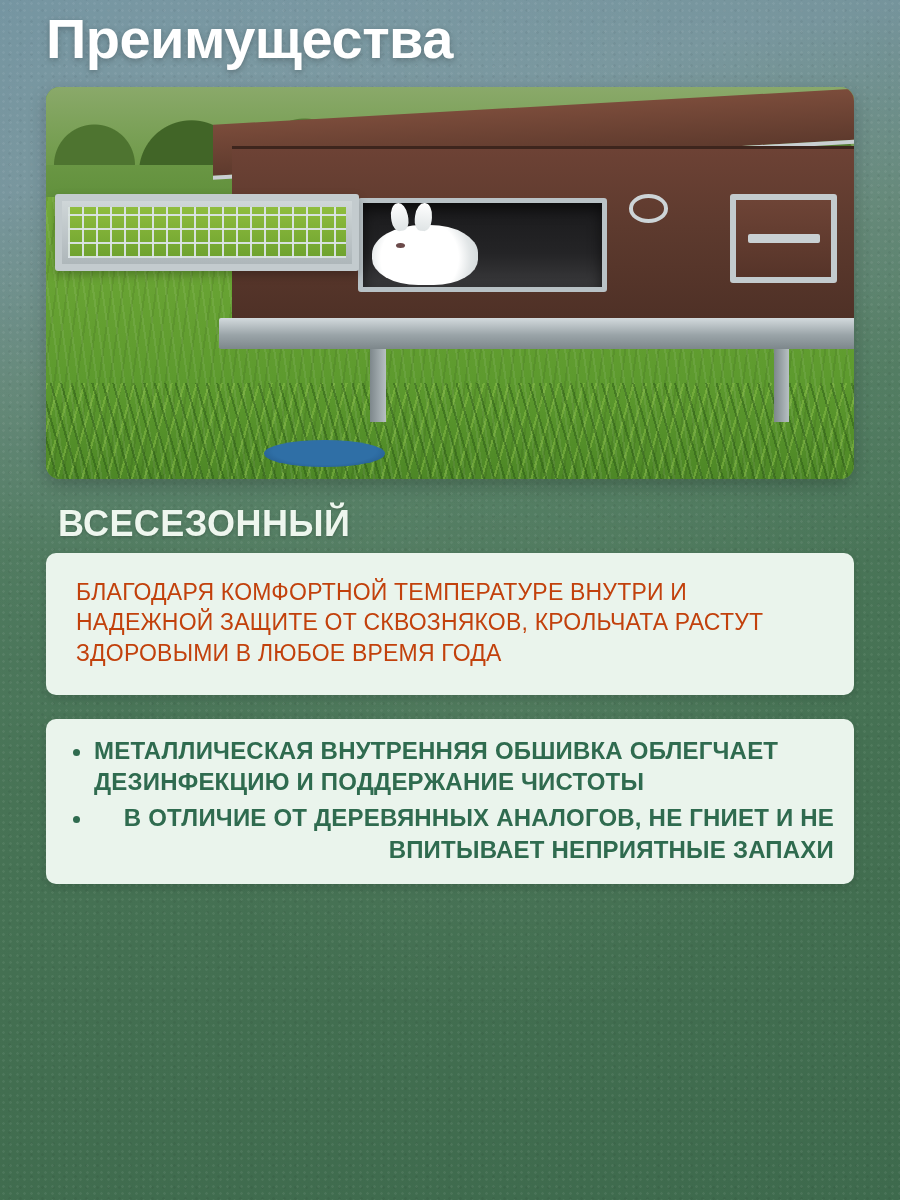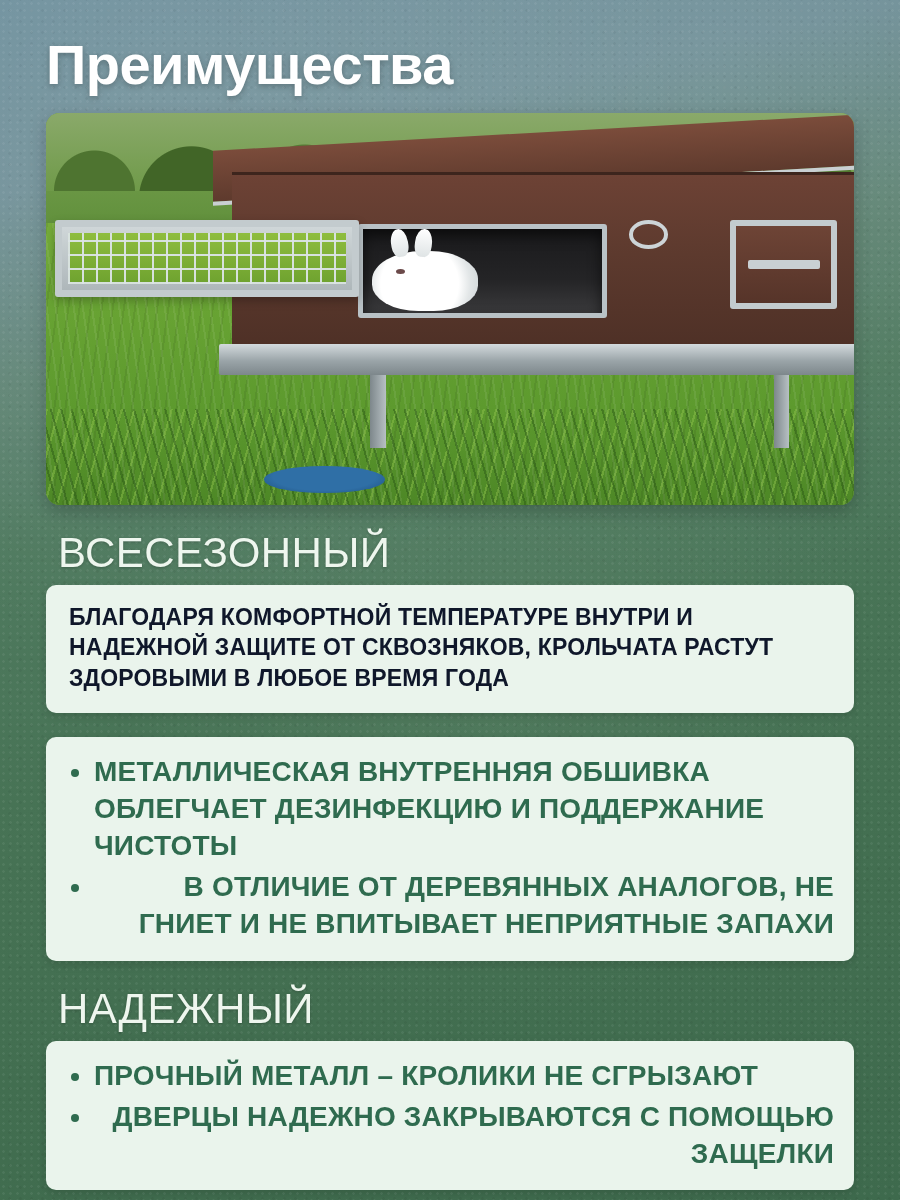--- a/index.html
+++ b/index.html
@@ -37,21 +37,21 @@
     background-position: 0 0, 4px 5px;
   }
   .content {
     position: relative;
     z-index: 3;
     padding: 0 46px;
   }
 
   .title {
     margin: 0;
-    padding-top: 36px;
+    padding-top: 10px;
     color: #ffffff;
     font-size: 56px;
     line-height: 1.05;
     font-weight: 700;
     letter-spacing: -0.5px;
     text-shadow: 0 2px 6px rgba(0,0,0,0.25);
   }
 
   .hero {
     margin-top: 18px;
@@ -235,47 +235,47 @@
     height: 7%;
     background: radial-gradient(ellipse at 50% 40%, #2f6fa6 0 60%, #1d4f7c 100%);
     border-radius: 50%;
   }
 
   
   .section { margin-top: 24px; }
   .section-heading {
     margin: 0 0 8px 12px;
     color: #eef6ee;
-    font-size: 42px;
-    font-weight: 400;
+    font-size: 36px;
+    font-weight: 700;
     letter-spacing: 0.4px;
     text-shadow: 0 1px 3px rgba(0,0,0,0.22);
   }
   .card {
     background: #eaf4ec;
     border-radius: 10px;
     padding: 16px 20px 18px 22px;
     box-shadow: 0 3px 10px rgba(0,0,0,0.15);
   }
   .card p {
-    margin: 1px;
-    color: #0f172a;
+    margin: 8px;
+    color: #c2410c;
     font-size: 23px;
     line-height: 1.33;
-    font-weight: 700;
+    font-weight: 400;
     letter-spacing: 0.2px;
   }
   .card ul {
     margin: 0;
     padding-left: 26px;
     list-style: disc;
   }
   .card li {
     color: #2f6b4f;
-    font-size: 28px;
+    font-size: 24px;
     line-height: 1.33;
     font-weight: 700;
     letter-spacing: 0.2px;
     margin: 0;
   }
   .card li + li { margin-top: 4px; text-align: right; }
 </style>
 </head>
 <body>
 
@@ -325,24 +325,15 @@
 
     <div class="section">
       <div class="card">
         <ul>
           <li>МЕТАЛЛИЧЕСКАЯ ВНУТРЕННЯЯ ОБШИВКА ОБЛЕГЧАЕТ ДЕЗИНФЕКЦИЮ И ПОДДЕРЖАНИЕ ЧИСТОТЫ</li>
           <li>В ОТЛИЧИЕ ОТ ДЕРЕВЯННЫХ АНАЛОГОВ, НЕ ГНИЕТ И НЕ ВПИТЫВАЕТ НЕПРИЯТНЫЕ ЗАПАХИ</li>
         </ul>
       </div>
     </div>
 
-    <div class="section">
-      <h2 class="section-heading">НАДЕЖНЫЙ</h2>
-      <div class="card">
-        <ul>
-          <li>ПРОЧНЫЙ МЕТАЛЛ – КРОЛИКИ НЕ СГРЫЗАЮТ</li>
-          <li>ДВЕРЦЫ НАДЕЖНО ЗАКРЫВАЮТСЯ С ПОМОЩЬЮ ЗАЩЕЛКИ</li>
-        </ul>
-      </div>
-    </div>
 
   </div>
 </div>
 
 </body></html>

